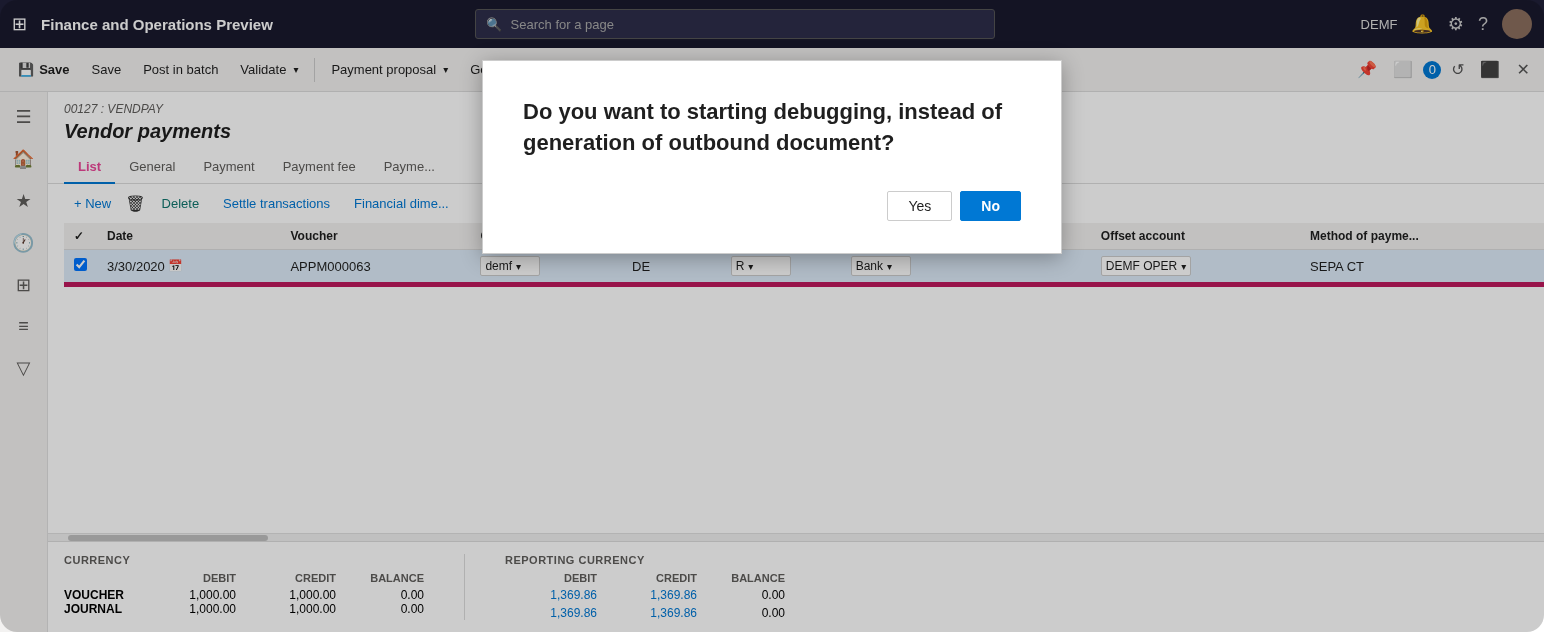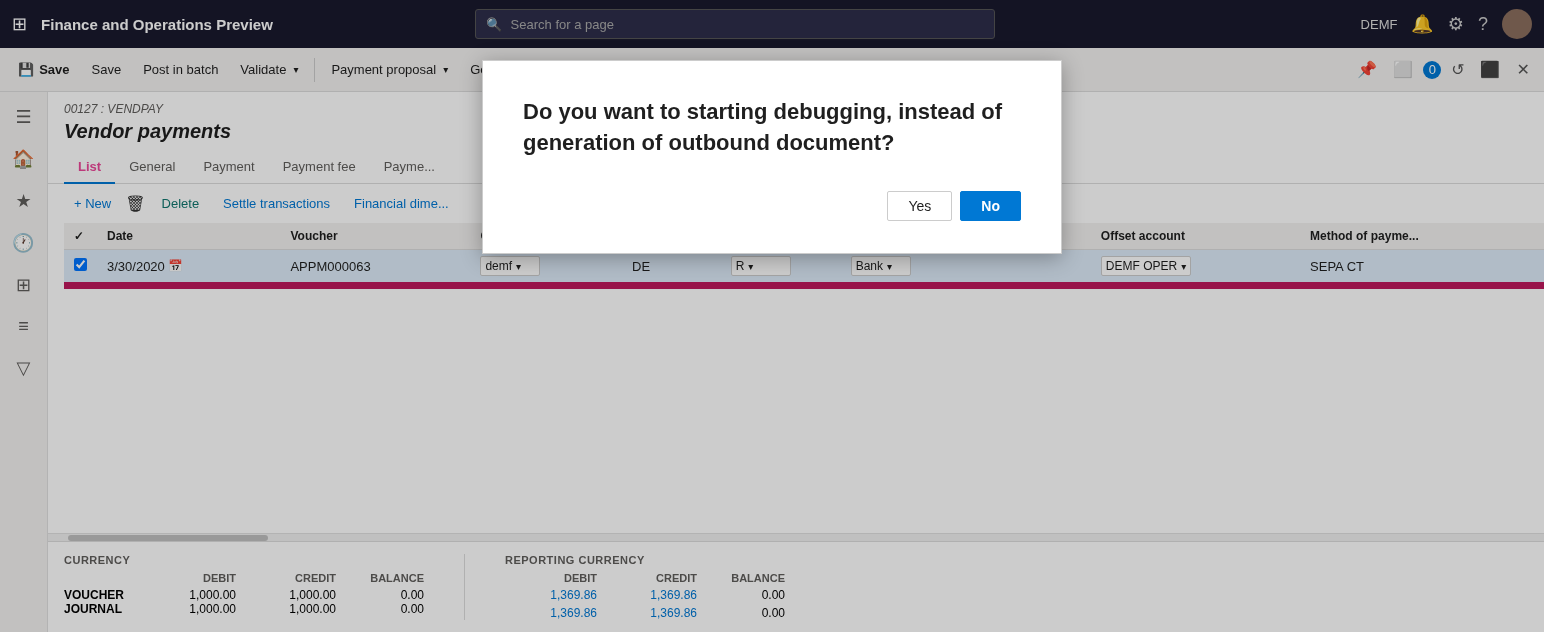--- a/index.html
+++ b/index.html
@@ -124,21 +124,21 @@
     thead th {
       background: #f3f2f1;
       border-bottom: 1px solid #ddd;
       padding: 6px 10px;
       text-align: left;
       font-weight: 600;
       color: #1f1f1f;
       white-space: nowrap;
       font-size: 12px;
     }
-    tbody tr { border-bottom: 7px solid #be185d; padding-left: 16px; }
+    tbody tr { border-bottom: 5px solid #be185d; padding-left: 16px; }
     tbody tr.selected { background: #deecf9; }
     tbody td { padding: 6px 10px; font-size: 13px; color: #1f1f1f; white-space: nowrap; }
     .col-check { width: 30px; }
     .cell-with-icon { display: flex; align-items: center; gap: 4px; }
     .cell-dropdown { border: 1px solid #ccc; padding: 2px 4px; border-radius: 2px; background: white; font-size: 12px; display: inline-flex; align-items: center; gap: 4px; min-width: 60px; }
 
     
     .summary-area {
       border-top: 1px solid #ddd;
       padding: 12px 16px;
@@ -153,20 +153,21 @@
     
     .dialog-overlay {
       position: absolute;
       top: 0; left: 0; right: 0; bottom: 0;
       background: rgba(0,0,0,0.2);
       display: flex;
       align-items: flex-start;
       justify-content: center;
       padding-top: 60px;
       z-index: 100;
+      border-radius: 17px;
     }
     .dialog-box {
       background: white;
       border: 1px solid #ccc;
       box-shadow: 0 4px 20px rgba(0,0,0,0.3);
       width: 580px;
       padding: 36px 40px 32px;
     }
     .dialog-message {
       font-size: 22px;

